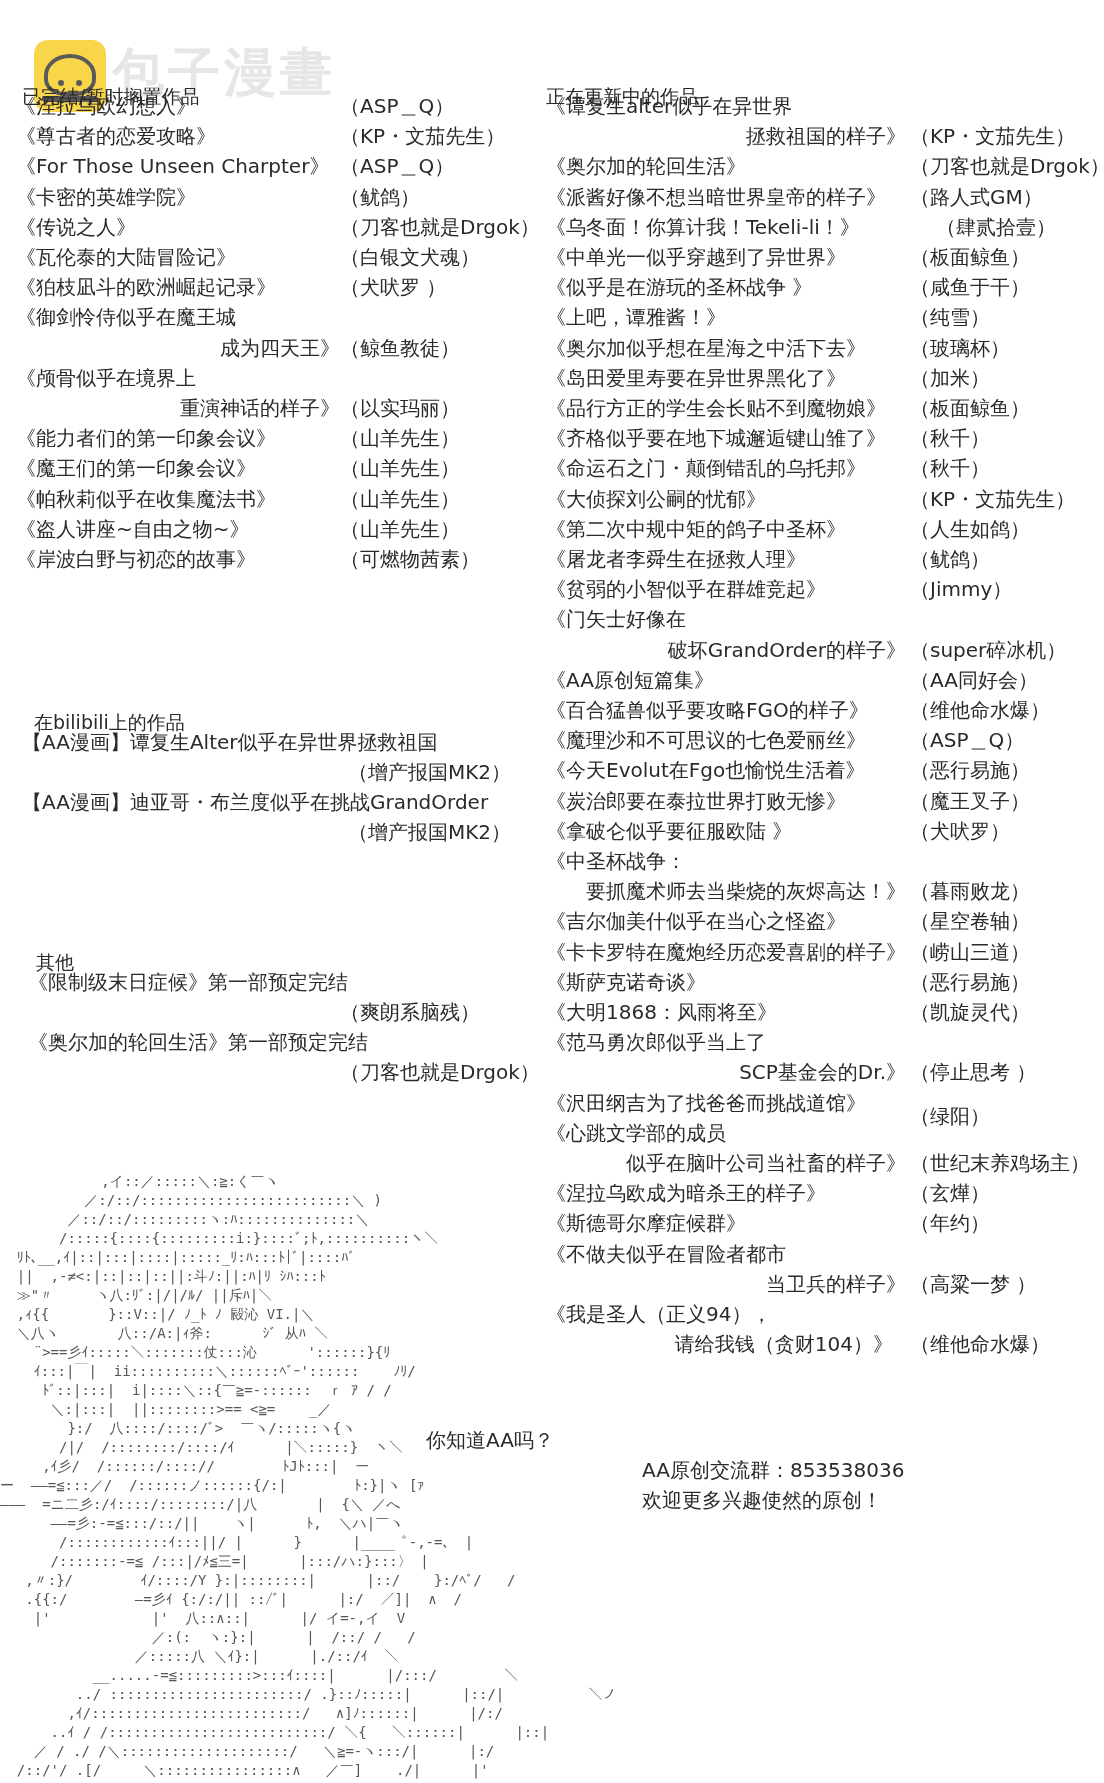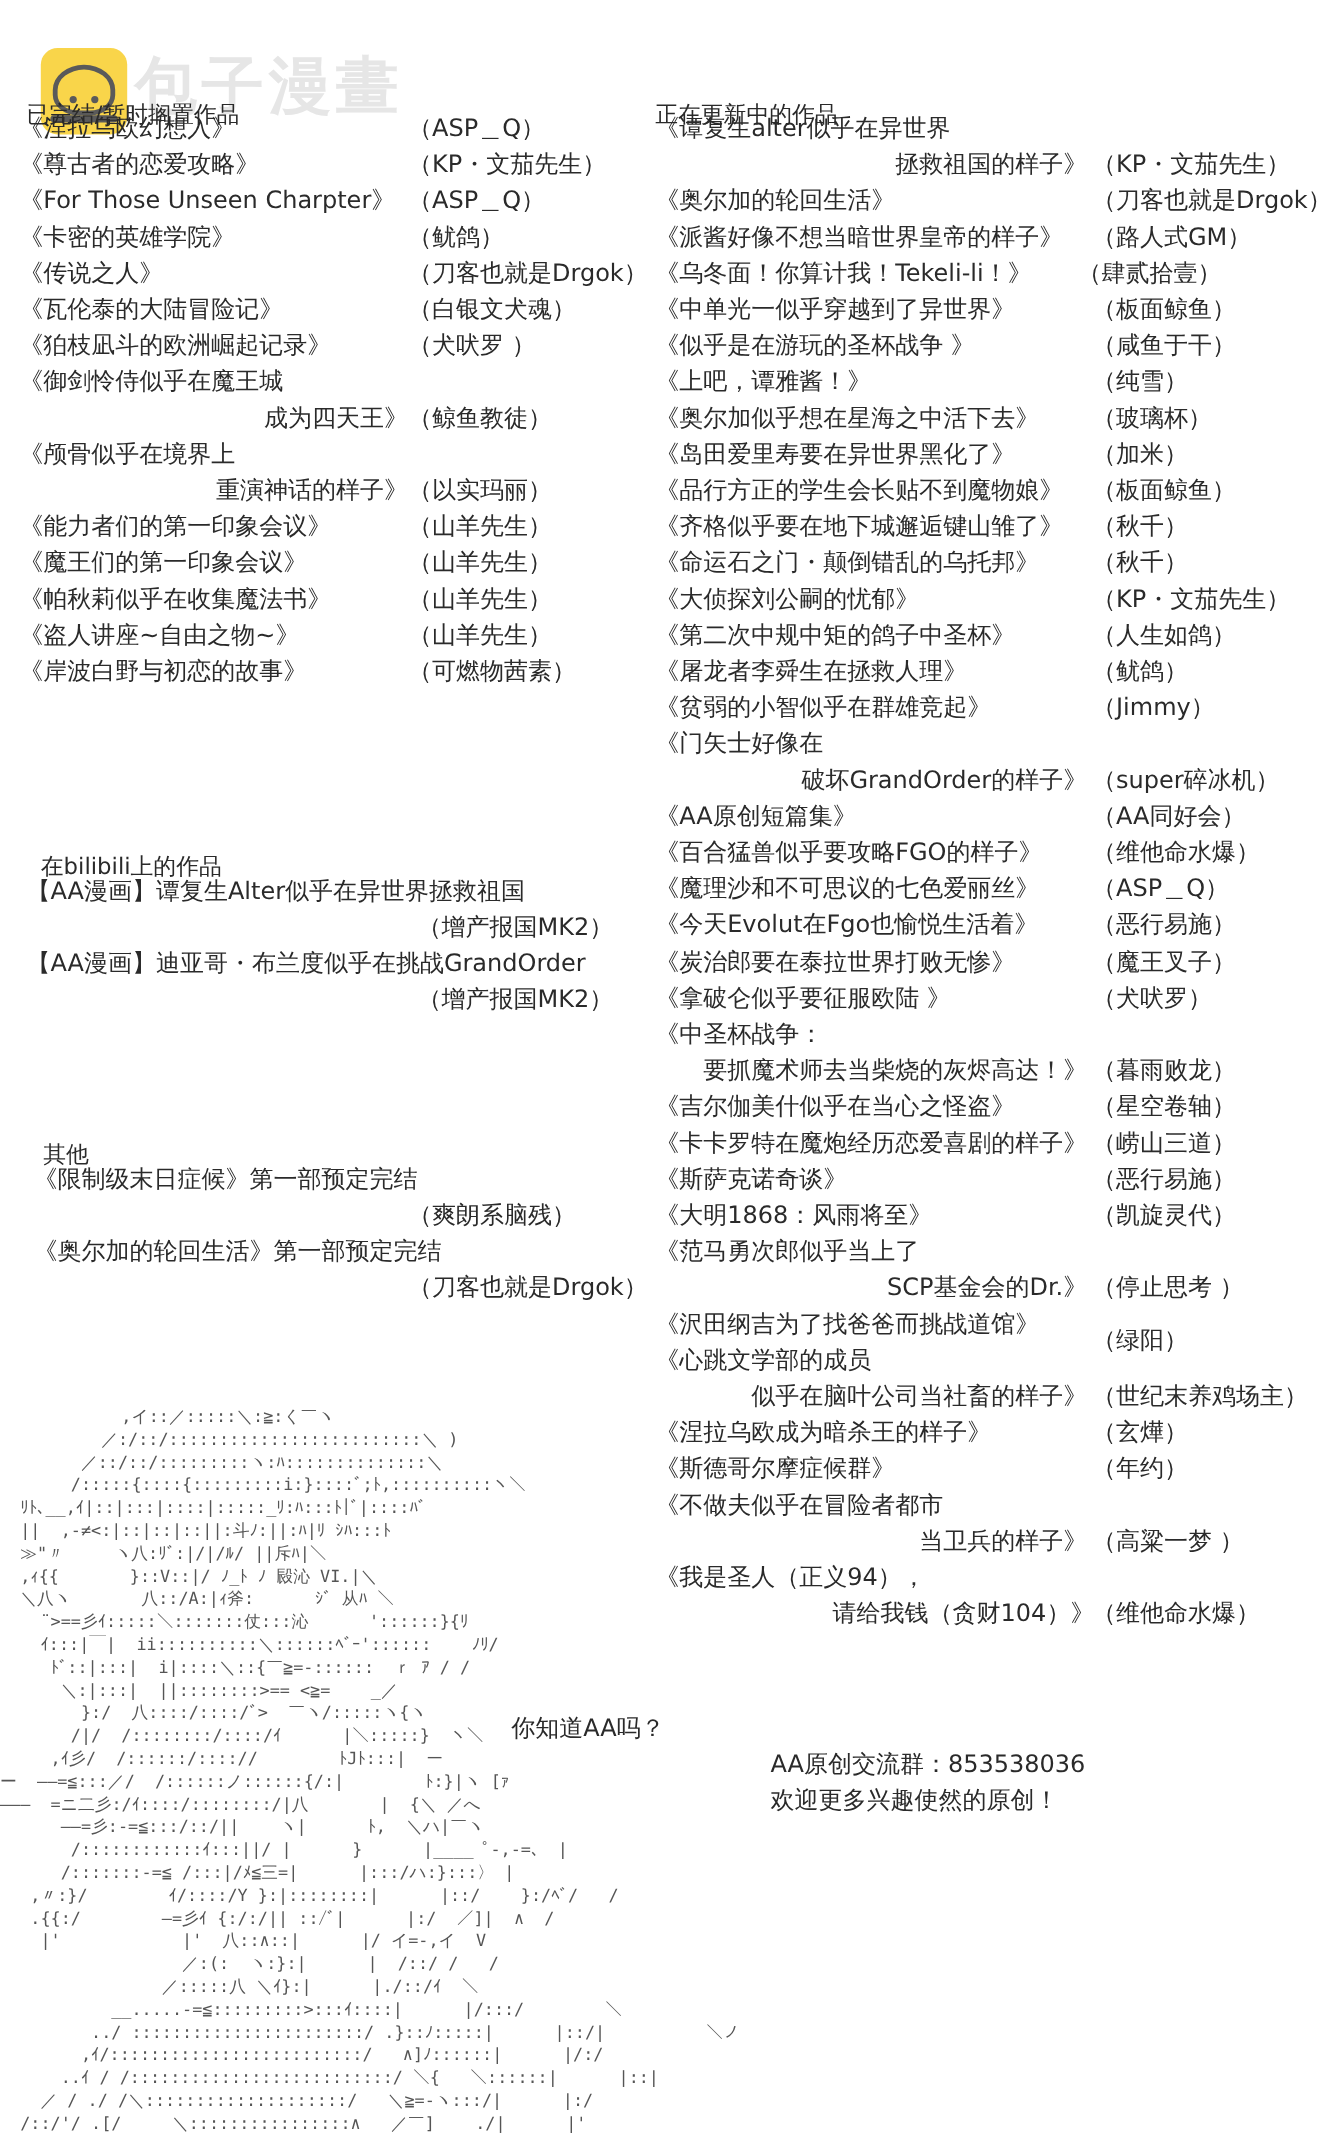--- a/index.html
+++ b/index.html
@@ -79,21 +79,21 @@
 <div class="t h" style="left:546px;top:44px">正在更新中的作品</div>
 <div id="ongoing-list">
     <div class="t" style="left: 546px; top: 94px;">《谭复生alter似乎在异世界</div>
     <div class="t r" style="right: 198px; top: 124.2px;">拯救祖国的样子》</div>
     <div class="t" style="left: 910px; top: 124.2px;">（KP・文茄先生）</div>
     <div class="t" style="left: 546px; top: 154.4px;">《奥尔加的轮回生活》</div>
     <div class="t" style="left: 910px; top: 154.4px;">（刀客也就是Drgok）</div>
     <div class="t" style="left: 546px; top: 184.6px;">《派酱好像不想当暗世界皇帝的样子》</div>
     <div class="t" style="left: 910px; top: 184.6px;">（路人式GM）</div>
     <div class="t" style="left: 546px; top: 214.8px;">《乌冬面！你算计我！Tekeli-li！》</div>
-    <div class="t" style="left: 898px; top: 214.8px;">（肆贰拾壹）</div>
+    <div class="t" style="left: 936px; top: 214.8px;">（肆贰拾壹）</div>
     <div class="t" style="left: 546px; top: 245px;">《中单光一似乎穿越到了异世界》</div>
     <div class="t" style="left: 910px; top: 245px;">（板面鲸鱼）</div>
     <div class="t" style="left: 546px; top: 275.2px;">《似乎是在游玩的圣杯战争 》</div>
     <div class="t" style="left: 910px; top: 275.2px;">（咸鱼于干）</div>
     <div class="t" style="left: 546px; top: 305.4px;">《上吧，谭雅酱！》</div>
     <div class="t" style="left: 910px; top: 305.4px;">（纯雪）</div>
     <div class="t" style="left: 546px; top: 335.6px;">《奥尔加似乎想在星海之中活下去》</div>
     <div class="t" style="left: 910px; top: 335.6px;">（玻璃杯）</div>
     <div class="t" style="left: 546px; top: 365.8px;">《岛田爱里寿要在异世界黑化了》</div>
     <div class="t" style="left: 910px; top: 365.8px;">（加米）</div>
@@ -146,21 +146,21 @@
     <div class="t r" style="right: 198px; top: 1151px;">似乎在脑叶公司当社畜的样子》</div>
     <div class="t" style="left: 910px; top: 1151px;">（世纪末养鸡场主）</div>
     <div class="t" style="left: 546px; top: 1181.2px;">《涅拉乌欧成为暗杀王的样子》</div>
     <div class="t" style="left: 910px; top: 1181.2px;">（玄燁）</div>
     <div class="t" style="left: 546px; top: 1211.4px;">《斯德哥尔摩症候群》</div>
     <div class="t" style="left: 910px; top: 1211.4px;">（年约）</div>
     <div class="t" style="left: 546px; top: 1241.6px;">《不做夫似乎在冒险者都市</div>
     <div class="t r" style="right: 198px; top: 1271.8px;">当卫兵的样子》</div>
     <div class="t" style="left: 910px; top: 1271.8px;">（高粱一梦 ）</div>
     <div class="t" style="left: 546px; top: 1302px;">《我是圣人（正义94），</div>
-    <div class="t r" style="right: 192px; top: 1332.2px; margin-left: 36px;">请给我钱（贪财104）》</div>
+    <div class="t r" style="right: 211px; top: 1332.2px; margin-left: 36px;">请给我钱（贪财104）》</div>
     <div class="t" style="left: 910px; top: 1332.2px;">（维他命水爆）</div>
   </div>
 
 <div class="aa" id="aa-art" style="left:0px;top:1172px"><div style="height: 19px; line-height: 19px;">            ,イ::／:::::＼:≧:く￣ヽ</div><div style="height: 19px; line-height: 19px;">          ／:/::/:::::::::::::::::::::::::＼ )</div><div style="height: 19px; line-height: 19px;">        ／::/::/:::::::::ヽ:ﾊ::::::::::::::＼</div><div style="height: 19px; line-height: 19px;">       /:::::{::::{:::::::::i:}::::ﾞ;ﾄ,::::::::::ヽ＼</div><div style="height: 19px; line-height: 19px;">  ﾘﾄ､__,ｲ|::|:::|::::|:::::_ﾘ:ﾊ:::ﾄ|ﾞ|::::ﾊﾞ</div><div style="height: 19px; line-height: 19px;">  ||  ,-≠&lt;:|::|::|::||:斗ﾉ:||:ﾊ|ﾘ ｼﾊ:::ﾄ</div><div style="height: 19px; line-height: 19px;">  ≫"〃     ヽ八:ﾘﾞ:|/|/ﾙ/ ||斥ﾊ|＼</div><div style="height: 19px; line-height: 19px;">  ,ｨ{{       }::V::|/ ﾉ_ﾄ ﾉ 㲀沁 VI.|＼</div><div style="height: 19px; line-height: 19px;">  ＼八ヽ       八::/A:|ｨ斧:      ｼﾞ 从ﾊ ＼</div><div style="height: 19px; line-height: 19px;">    ¨&gt;==彡ｲ:::::＼:::::::仗:::沁      '::::::}{ﾘ</div><div style="height: 19px; line-height: 19px;">    ｲ:::|￣|  ii::::::::::＼::::::ﾍﾞｰ'::::::    ﾉﾘ/</div><div style="height: 19px; line-height: 19px;">     ﾄﾞ::|:::|  i|::::＼::{￣≧=-::::::  ｒ ｱ / /</div><div style="height: 19px; line-height: 19px;">      ＼:|:::|  ||::::::::&gt;== &lt;≧=    _／</div><div style="height: 19px; line-height: 19px;">        }:/  八::::/::::/ﾞ&gt;  ￣ヽ/:::::ヽ{ヽ</div><div style="height: 19px; line-height: 19px;">       /|/  /::::::::/::::/ｲ      |＼:::::}  ヽ＼</div><div style="height: 19px; line-height: 19px;">     ,ｲ彡/  /::::::/:::://        ﾄJﾄ:::|  ー</div><div style="height: 19px; line-height: 19px;">ー  ——=≦:::／/  /::::::ノ::::::{/:|        ﾄ:}|ヽ [ｧ</div><div style="height: 19px; line-height: 19px;">———  =ニ二彡:/ｲ::::/::::::::/|八       |  {＼ ／へ</div><div style="height: 19px; line-height: 19px;">      ——=彡:-=≦:::/::/||    ヽ|      ﾄ,  ＼ハ|￣ヽ</div><div style="height: 19px; line-height: 19px;">       /::::::::::::ｲ:::||/ |      }      |____ ﾟ-,-=、 |</div><div style="height: 19px; line-height: 19px;">      /:::::::-=≦ /:::|/ﾒ≦三=|      |:::/ハ:}:::〉 |</div><div style="height: 19px; line-height: 19px;">   ,〃:}/        ｲ/::::/Y }:|::::::::|      |::/    }:/ﾍﾞ/   /</div><div style="height: 19px; line-height: 19px;">   .{{:/        —=彡ｲ {:/:/|| ::/ﾞ|      |:/  ／]|  ∧  /</div><div style="height: 19px; line-height: 19px;">    |'            |'  八::∧::|      |/ イ=-,イ  V</div><div style="height: 19px; line-height: 19px;">                  ／:(:  ヽ:}:|      |  /::/ /   /</div><div style="height: 19px; line-height: 19px;">                ／:::::八 ＼ｲ}:|      |./::/ｲ  ＼</div><div style="height: 19px; line-height: 19px;">           __.....-=≦:::::::::&gt;:::ｲ::::|      |/:::/        ＼</div><div style="height: 19px; line-height: 19px;">         ../ :::::::::::::::::::::::/ .}::ﾉ:::::|      |::/|          ＼ノ</div><div style="height: 19px; line-height: 19px;">        ,ｲ/:::::::::::::::::::::::::/   ∧]ﾉ::::::|      |/:/</div><div style="height: 19px; line-height: 19px;">      ..ｲ / /::::::::::::::::::::::::::/ ＼{   ＼::::::|      |::|</div><div style="height: 19px; line-height: 19px;">    ／ / ./ /＼::::::::::::::::::::/   ＼≧=-ヽ:::/|      |:/</div><div style="height: 19px; line-height: 19px;">  /::/'/ .[/     ＼::::::::::::::::∧   ／￣]    ./|      |'</div></div>
 
 <div class="t" style="left:426px;top:1428px">你知道AA吗？</div>
 <div class="t" style="left:642px;top:1458px">AA原创交流群：853538036</div>
 <div class="t" style="left:642px;top:1488px">欢迎更多兴趣使然的原创！</div>
 
 </body></html>

